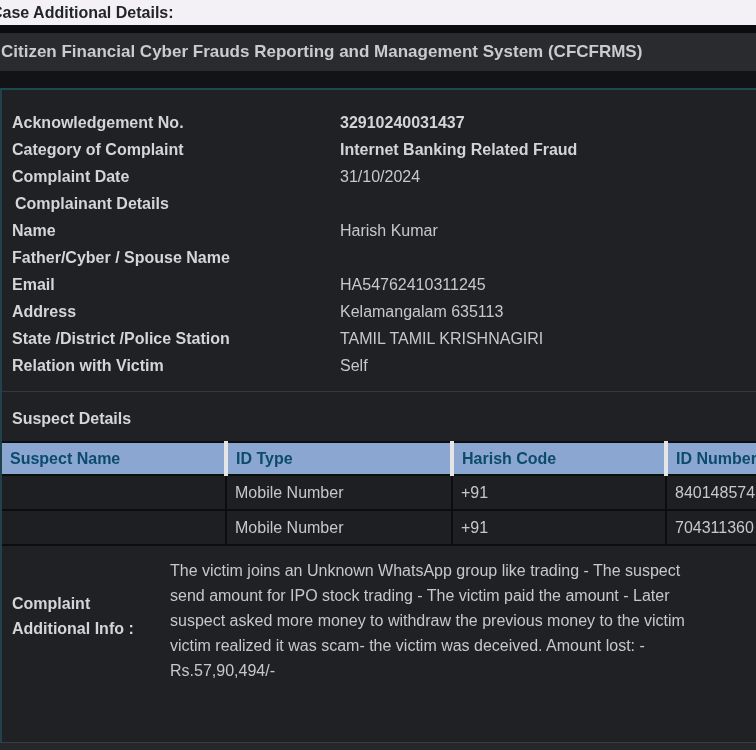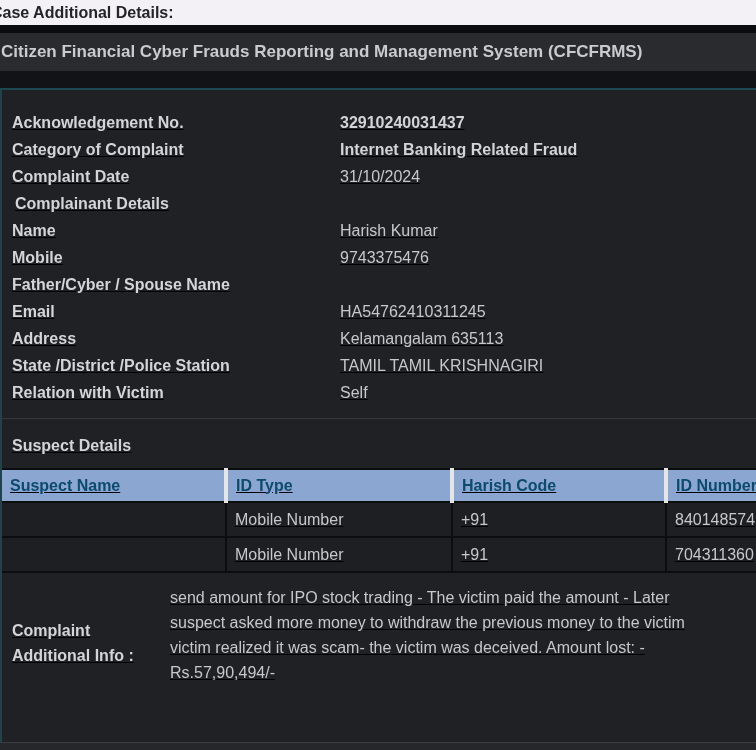--- a/index.html
+++ b/index.html
@@ -12,21 +12,21 @@
     color:#232527; line-height:25px; }
 
   .bar-gap1 { height:8px; background:#0b0c0e; }
 
   .cfcfrms { height:38px; background:#292b2e; white-space:nowrap; overflow:hidden; }
   .cfcfrms span { font-size:17px; font-weight:bold; color:#c9cbce; line-height:38px; padding-left:1px; display:inline-block; }
 
   .bar-gap2 { height:17px; background:#121316; }
 
   .panel { position:relative; height:660px; background:#1f2125;
-    border-top:2px solid #1d4a52; border-left:2px solid #20424b;text-decoration:underline; }
+    border-top:2px solid #1d4a52; border-left:2px solid #20424b; }
 
   .details { padding:19px 0 0 10px; }
   .drow { display:flex; height:27px; line-height:27px; font-size:16px; white-space:nowrap; }
   .dlabel { width:328px; font-weight:bold; color:#d3d5d8; flex:none; }
   .drow.heading .dlabel { padding-left:3px; }
   .dvalue { color:#c6c8cb; }
   .dvalue.bold-value { font-weight:bold; color:#d2d4d7; }
 
   .divider { height:1px; background:#35383c; margin-top:12px; }
 
@@ -82,24 +82,20 @@
       </div>
       <div class="drow heading">
         <div class="dlabel">Complainant Details</div>
         <div class="dvalue"></div>
       </div>
       <div class="drow">
         <div class="dlabel">Name</div>
         <div class="dvalue">Harish Kumar</div>
       </div>
       <div class="drow">
-        <div class="dlabel">Mobile</div>
-        <div class="dvalue">9743375476</div>
-      </div>
-      <div class="drow">
         <div class="dlabel">Father/Cyber / Spouse Name</div>
         <div class="dvalue"></div>
       </div>
       <div class="drow">
         <div class="dlabel">Email</div>
         <div class="dvalue">HA54762410311245</div>
       </div>
       <div class="drow">
         <div class="dlabel">Address</div>
         <div class="dvalue">Kelamangalam 635113</div>
@@ -142,20 +138,21 @@
         </tr>
       </tbody>
     </table>
 
     <div class="complaint">
       <div class="clabel">
         <div>Complaint</div>
         <div>Additional Info :</div>
       </div>
       <div class="ctext">
+        <div>The victim joins an Unknown WhatsApp group like trading - The suspect</div>
         <div>send amount for IPO stock trading - The victim paid the amount - Later</div>
         <div>suspect asked more money to withdraw the previous money to the victim</div>
         <div>victim realized it was scam- the victim was deceived. Amount lost: -</div>
         <div>Rs.57,90,494/-</div>
       </div>
     </div>
 
   </div>
 
   <div class="footer-strip"></div>

